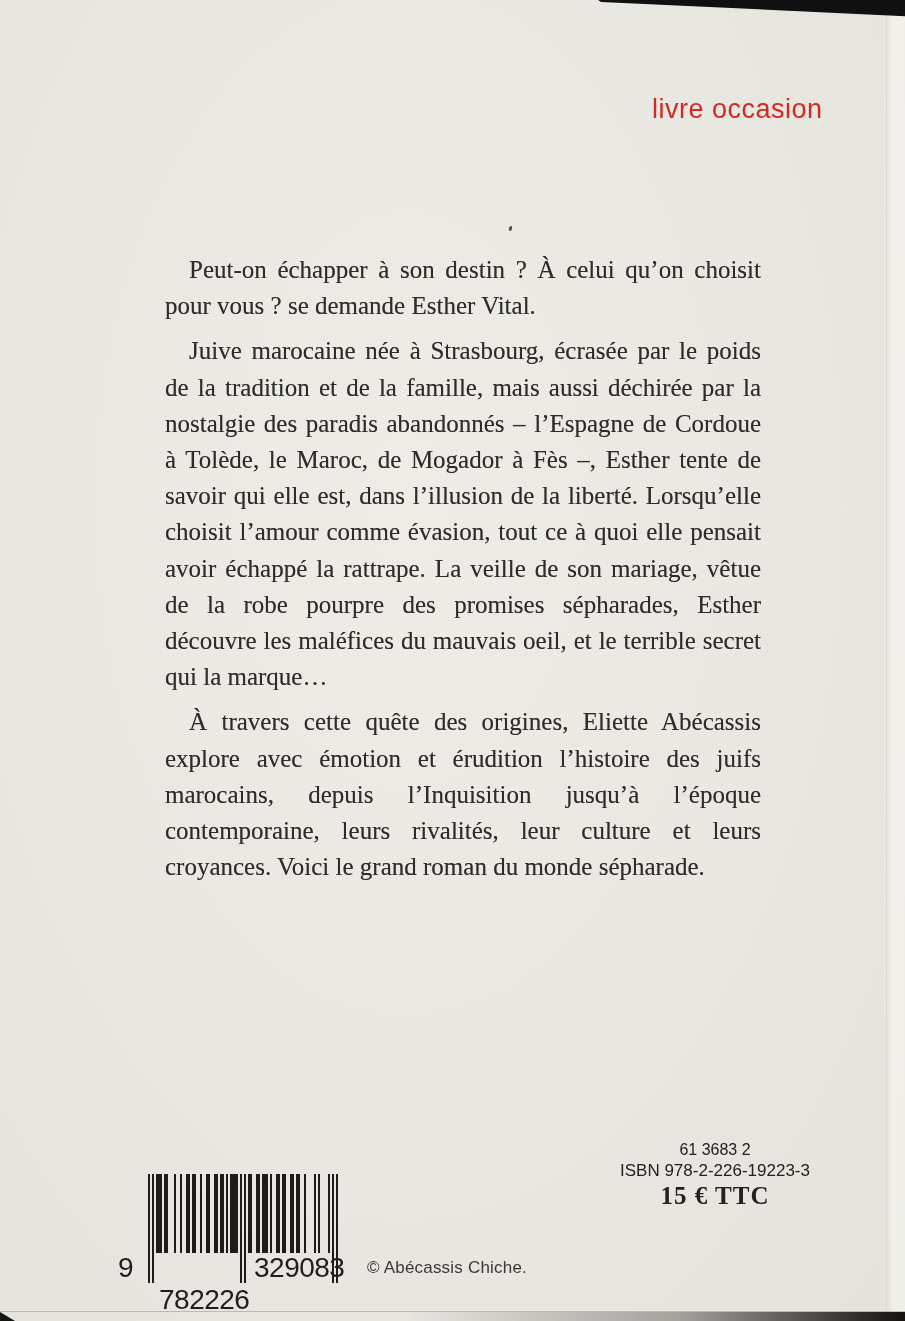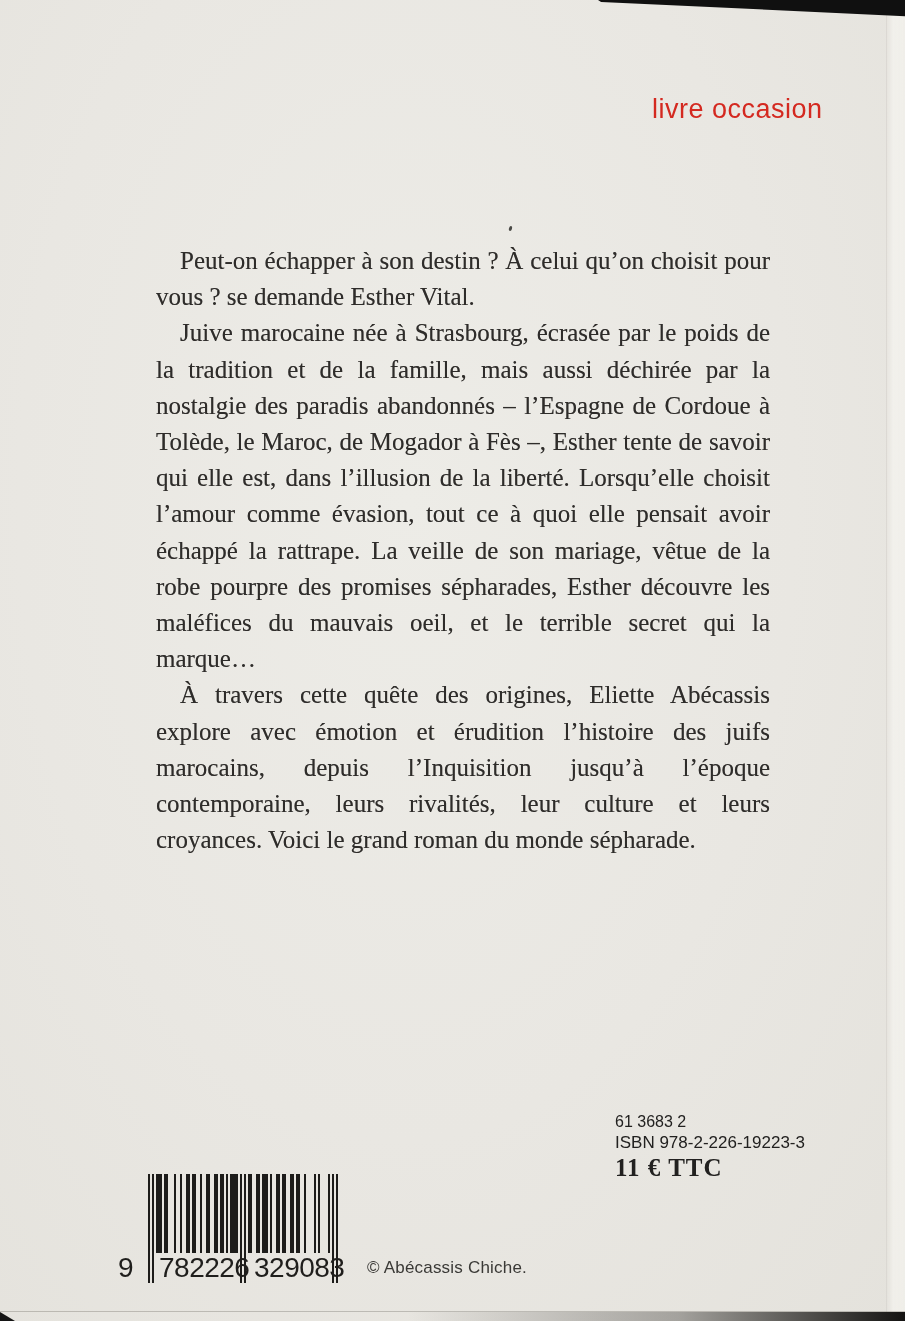--- a/index.html
+++ b/index.html
@@ -46,45 +46,45 @@
     font-family:"Liberation Sans","DejaVu Sans",sans-serif;
     font-size:27px;line-height:30px;color:#d42920;
     letter-spacing:0.5px;white-space:nowrap;
   }
 
   .blurb{
     position:absolute;left:156px;top:243px;width:614px;
     font-size:25px;line-height:36.2px;color:#2e2c2a;
     text-shadow:0 0 0.5px rgba(46,44,42,0.45);
   }
-  .blurb p{margin:0;text-align:justify;text-indent:24px;}
+  .blurb p{margin:9px;text-align:justify;text-indent:24px;}
 
   .barcode{
     position:absolute;left:118px;top:1174px;width:230px;height:112px;
   }
   .barcode svg{position:absolute;left:30px;top:0;}
   .bc-digit{
     position:absolute;top:80px;
     font-family:"Liberation Sans","DejaVu Sans",sans-serif;
     font-size:28px;line-height:28px;color:#1f1e1c;
     letter-spacing:-0.5px;white-space:nowrap;
   }
   .bc-first{left:0;}
-  .bc-left{left:41px;}
+  .bc-left{left:41px;margin-top:32px;}
   .bc-right{left:136px;}
 
   .credit{
     position:absolute;left:367px;top:1258px;
     font-family:"Liberation Sans","DejaVu Sans",sans-serif;
     font-size:17px;color:#3a3936;letter-spacing:0.2px;white-space:nowrap;
   }
 
   .pubinfo{
-    position:absolute;left:615px;top:1112px;width:200px;
-    text-align:left;color:#222120;
+    position:absolute;left:615px;top:1140px;width:200px;
+    text-align:center;color:#222120;
   }
   .pubinfo .code{
     font-family:"Liberation Sans","DejaVu Sans",sans-serif;
     font-size:16px;line-height:20px;
   }
   .pubinfo .isbn{
     font-family:Liberation Sans, sans-serif;
     font-size:17px;line-height:21px;white-space:nowrap;
   }
   .pubinfo .price{
@@ -160,21 +160,21 @@
     <span class="bc-digit bc-first">9</span>
     <span class="bc-digit bc-left">782226</span>
     <span class="bc-digit bc-right">329083</span>
   </div>
 
   <div class="credit">© Abécassis Chiche.</div>
 
   <div class="pubinfo">
     <div class="code">61 3683 2</div>
     <div class="isbn">ISBN 978-2-226-19223-3</div>
-    <div class="price">11 € TTC</div>
+    <div class="price">15 € TTC</div>
   </div>
 
   <div class="speck"></div>
   <div class="right-page-edge"></div>
   <div class="bottom-hairline"></div>
   <div class="bottom-shadow"></div>
   <div class="edge-top-right"></div>
   <div class="edge-bottom-left"></div>
 </div>
 

